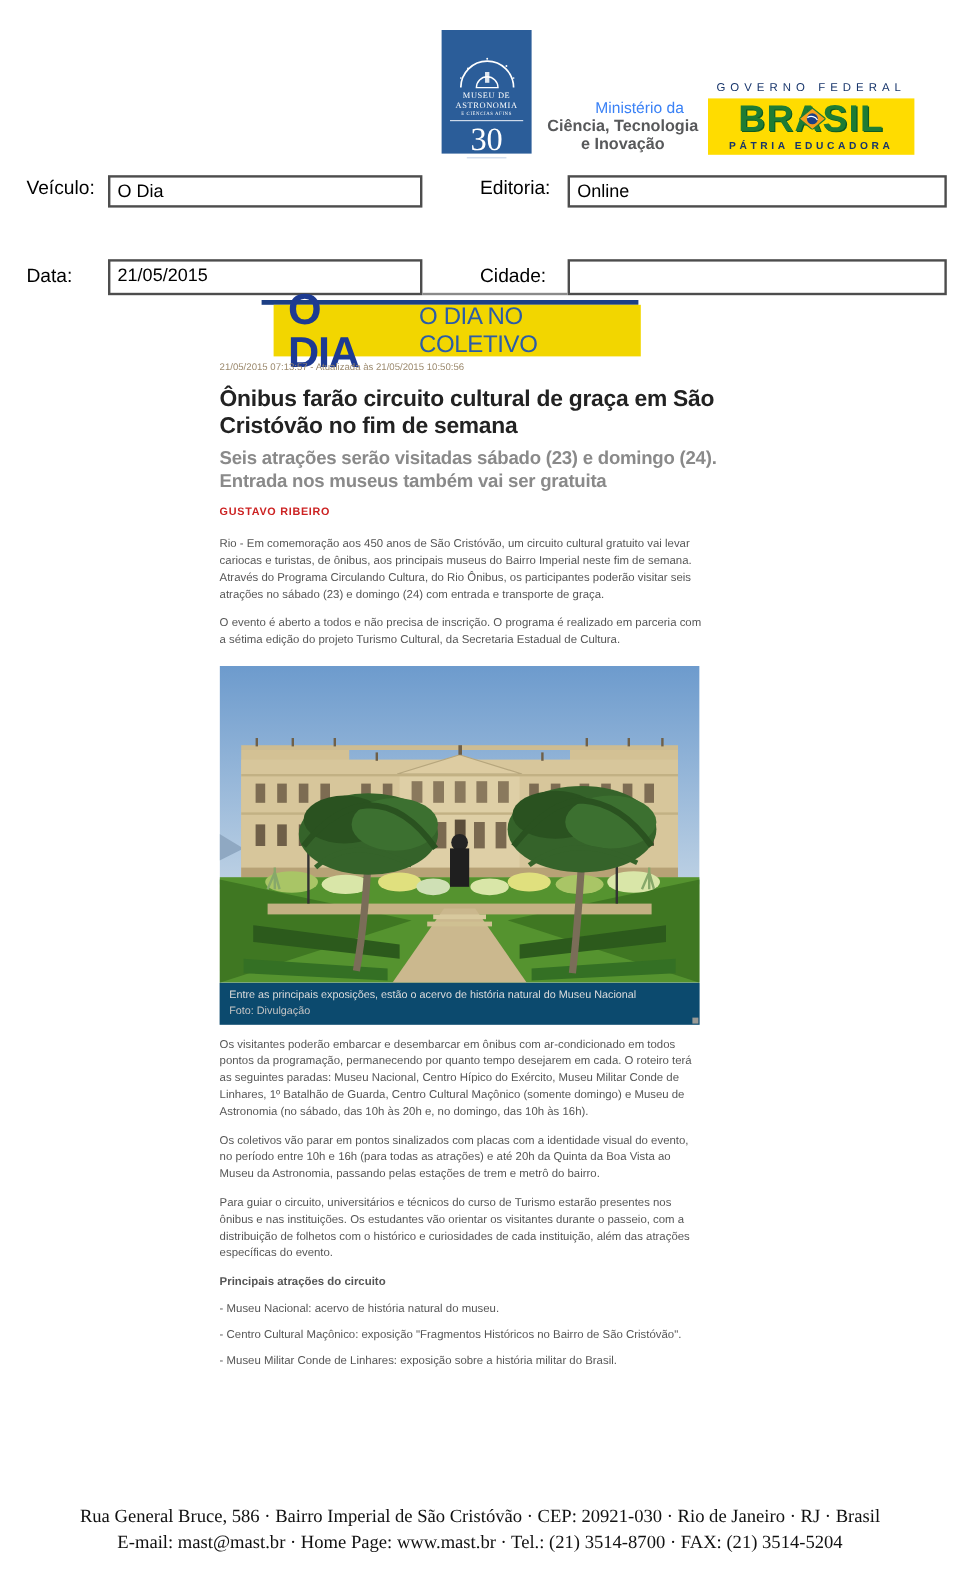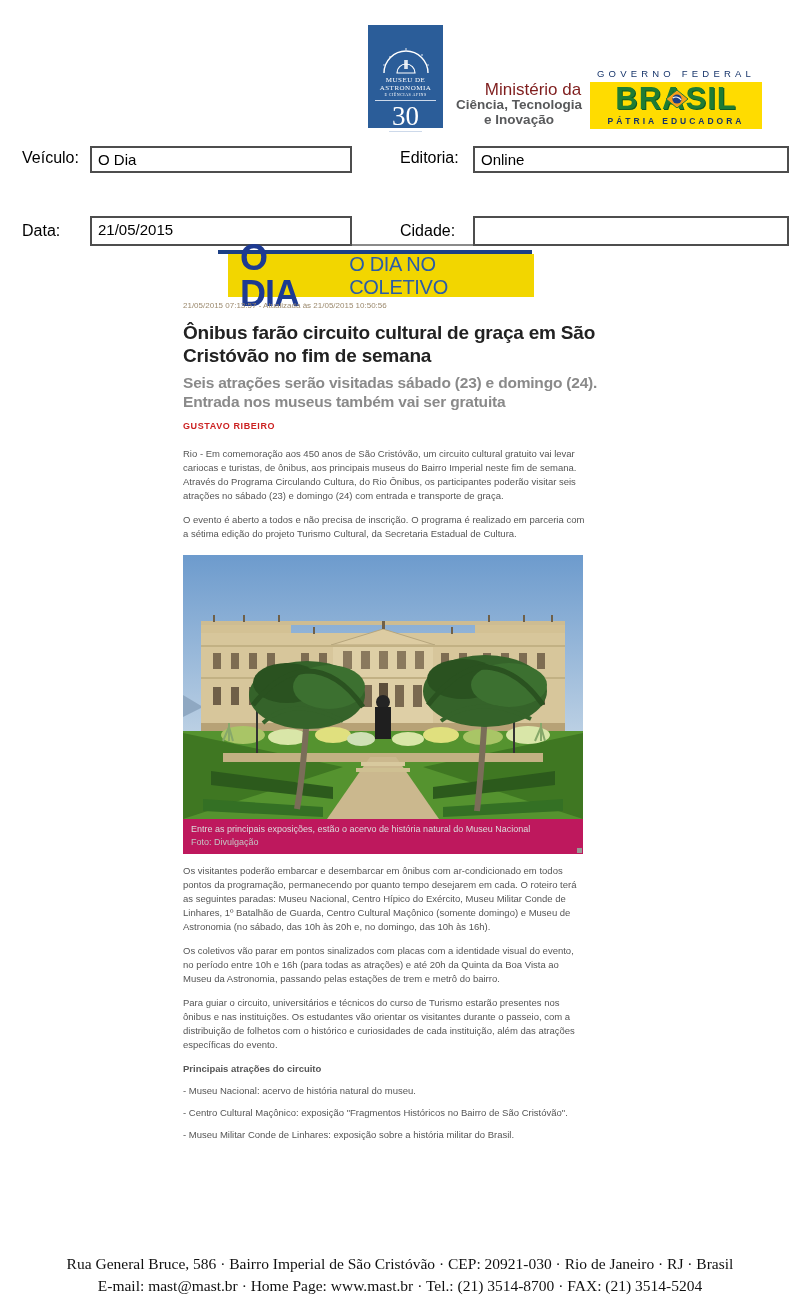--- a/index.html
+++ b/index.html
@@ -10,21 +10,21 @@
   .mast-logo { position:absolute; left:368px; top:25px; width:75px; height:103px;
     background:#2b5d99; color:#fff; text-align:center; padding-top:20px; }
   .mast-logo .dome { display:block; margin:0 auto 1px; }
   .mast-name1 { font-family:"Liberation Serif", serif; font-size:7px; letter-spacing:.5px; line-height:8px; }
   .mast-name2 { font-family:"Liberation Serif", serif; font-size:4px; letter-spacing:.5px; line-height:6px; }
   .mast-30wrap { margin:2px 7px 0; border-top:1px solid #cdd9ea; padding-top:1px; }
   .mast-30 { font-family:"Liberation Serif", serif; font-size:27px; line-height:28px; font-weight:400; }
   .mast-anos { font-size:6px; letter-spacing:3px; border-top:1px solid #cdd9ea; margin:1px 14px 0; padding-top:2px; }
 
   .ministry { position:absolute; left:443px; top:82px; width:152px; text-align:center; }
-  .ministry .l1 { font-size:17px; color:#7f1d1d; line-height:15px;padding-left:28px; }
+  .ministry .l1 { font-size:13px; color:#3b82f6; line-height:15px;padding-left:28px; }
   .ministry .l2, .ministry .l3 { font-size:13.5px; color:#58595b; font-weight:bold; line-height:15px; }
 
   .gov-logo { position:absolute; left:590px; top:68px; width:172px; }
   .gov-top { font-size:9.5px; font-weight:normal; color:#17356b; letter-spacing:4.2px; text-align:center;
     line-height:12px; margin-bottom:2px; white-space:nowrap; }
   .gov-yellow { position:relative; background:#ffdc00; padding:1px 0 3px; }
   .gov-brasil { font-size:31px; font-weight:900; color:#1e7c34; text-align:center; line-height:32px;
     letter-spacing:1px; text-shadow:1px 1px 0 #0f5a22; }
   .gov-flag { position:absolute; left:76px; top:8px; }
   .gov-bottom { font-size:8.5px; font-weight:bold; color:#17356b; letter-spacing:3px; text-align:center;
@@ -45,21 +45,21 @@
   .timestamp { margin-top:4px; font-size:8px; color:#9c8a6e; }
   .headline { margin-top:11px; width:420px; font-size:19px; font-weight:bold; color:#222; line-height:23px; letter-spacing:-.2px; }
   .subtitle { margin-top:6px; width:430px; font-size:15.5px; color:#8a8a8a; line-height:19px; letter-spacing:-.2px; }
   .author { margin-top:10px; font-size:9px; font-weight:bold; color:#cc2222; letter-spacing:.6px; }
   .para { margin-top:10px; font-size:9.5px; color:#555; line-height:14px; }
   .para.first { margin-top:16px; }
   .list-heading { margin-top:10px; font-size:9.5px; color:#555; font-weight:bold; line-height:14px; }
   .list-item { margin-top:8px; font-size:9.5px; color:#555; line-height:14px; }
 
   figure.photo { margin-top:14px; width:400px; }
-  .caption-bar { background:#be185d; padding:5px 8px 6px; position:relative; }
+  .caption-bar { background:#0c4a6e; padding:5px 8px 6px; position:relative; }
   .caption-text { font-size:9px; color:#dcdcdc; line-height:11px; }
   .caption-credit { font-size:9px; color:#c4c4c4; line-height:11px; margin-top:2px; }
   .corner-mark { position:absolute; right:1px; bottom:1px; width:5px; height:5px; background:#9a9a96; }
 
   
   .page-footer { position:absolute; left:0; top:1253px; width:800px; text-align:center;
     font-family:"Liberation Serif", serif; font-size:15.5px; color:#111; line-height:22px; }
 </style>
 </head>
 <body>

